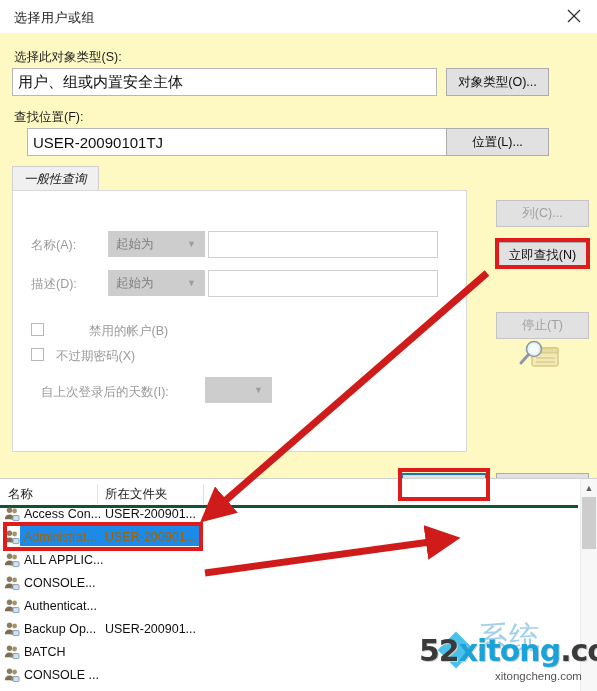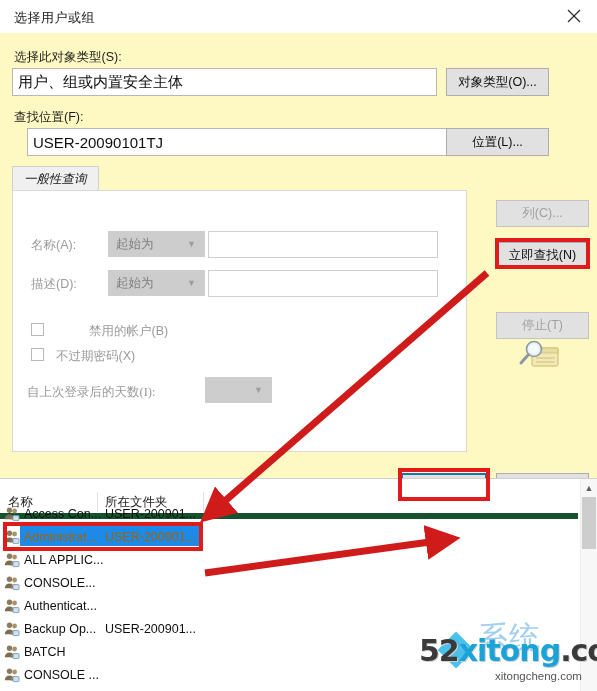--- a/index.html
+++ b/index.html
@@ -162,24 +162,24 @@
   .results-frame {
     position: absolute;
     left: 0; top: 478px;
     width: 597px; height: 213px;
     background: #ffffff;
     border-top: 1px solid #d0d0d0;
     box-sizing: border-box;
   }
   .col-head {
     position: absolute;
-    left: 0; top: 12px;
+    left: 0; top: 4px;
     width: 578px; height: 22px;
     background: #ffffff;
-    border-bottom: 6px solid #14532d;
+    border-bottom: 3px solid #14532d;
   }
   .col-head .ch {
     position: absolute;
     top: 3px;
     font-size: 12.5px;
     color: #1c1c1c;
     cursor: default;
   }
   .col-head .sep {
     position: absolute;
@@ -344,21 +344,21 @@
         <span class="chev">▼</span>
       </div>
       <div class="txtbox empty" style="left:195px; top:79px; width:230px; height:27px;"></div>
 
       <div class="chk" style="left:18px; top:132px;"></div>
       <div class="lbl dim" style="left:36px; top:132px;margin-left:40px;">禁用的帐户(B)</div>
 
       <div class="chk" style="left:18px; top:157px;"></div>
       <div class="lbl dim" style="left:24px; top:157px;margin-left:19px;">不过期密码(X)</div>
 
-      <div class="lbl dim" style="left:14px; top:193px;font-family:Liberation Serif, serif;">自上次登录后的天数(I):</div>
+      <div class="lbl dim" style="left:28px; top:193px;">自上次登录后的天数(I):</div>
       <div class="combo" style="left:192px; top:186px; width:67px; height:26px;">
         <span></span>
         <span class="chev">▼</span>
       </div>
     </div>
 
     <div class="btn" style="left:496px; top:209px; width:93px; height:27px;">立即查找(N)</div>
     <div class="btn disabled" style="left:496px; top:167px; width:93px; height:27px;">列(C)...</div>
     <div class="btn disabled" style="left:496px; top:263px; width:93px; height:27px;margin-top:16px;">停止(T)</div>
 

